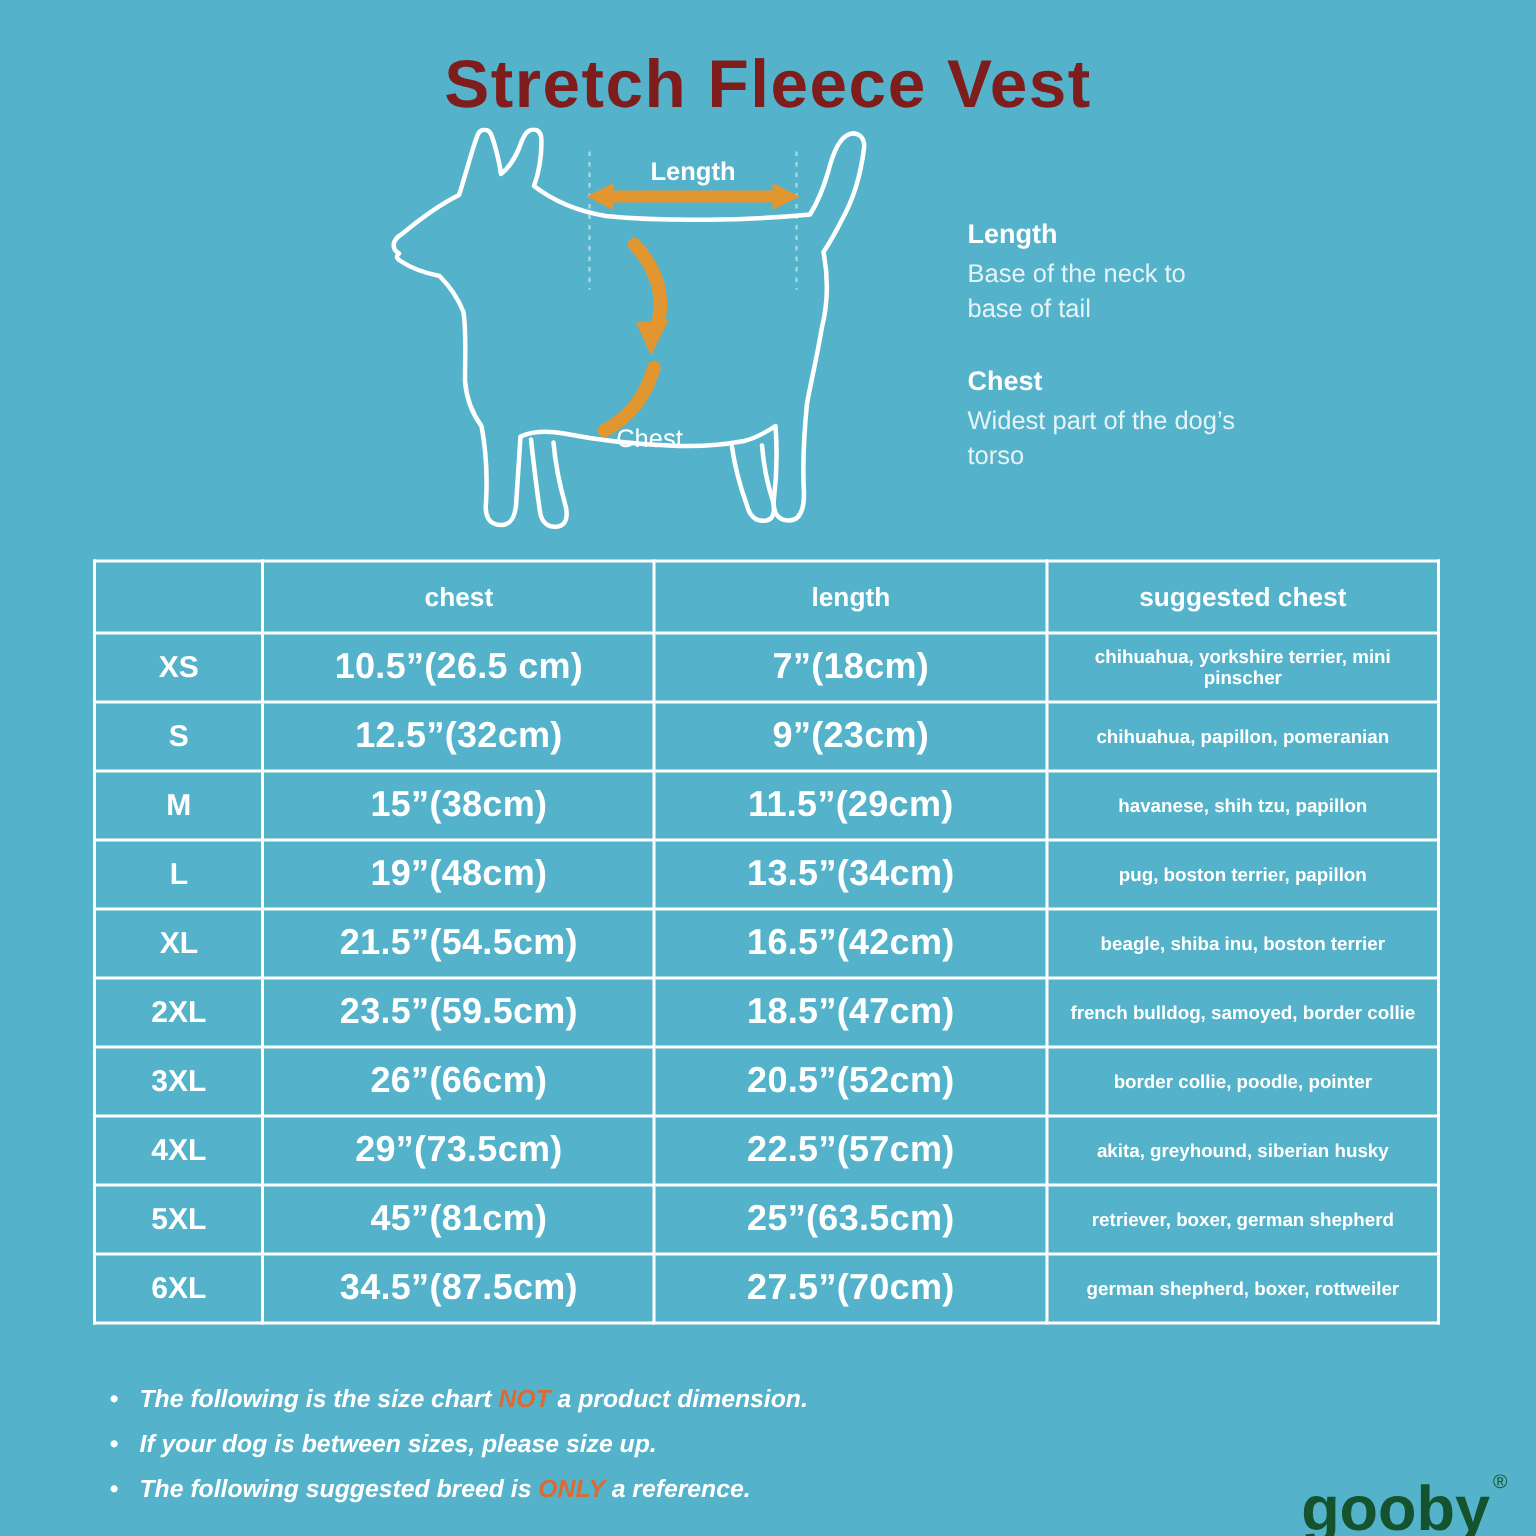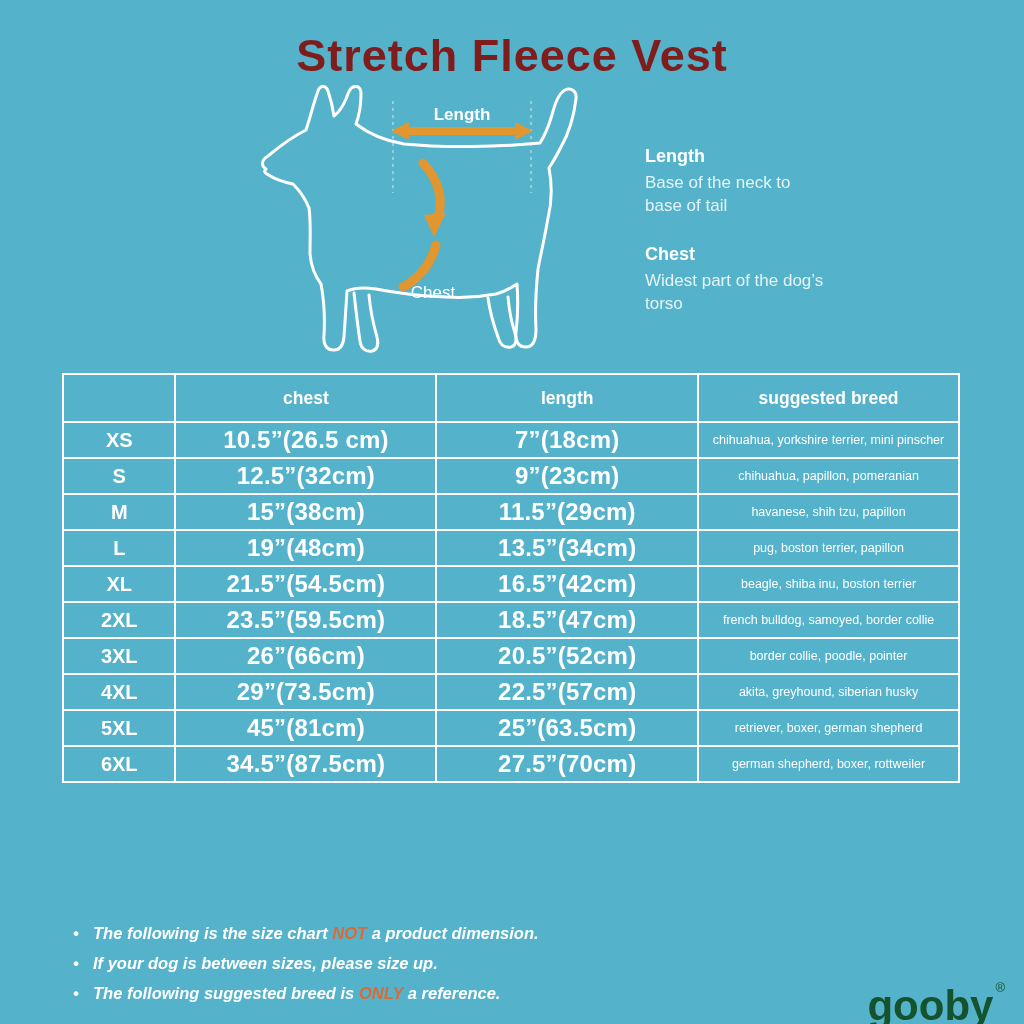--- a/index.html
+++ b/index.html
@@ -35,29 +35,29 @@
   
   .size-table{
     position:absolute;left:62px;top:373px;
     width:898px;border-collapse:collapse;table-layout:fixed;
   }
   .size-table th,.size-table td{
     border:2px solid #fff;text-align:center;vertical-align:middle;
     color:#fff;padding:0 4px;overflow:hidden;
   }
   .size-table thead tr{height:48px;}
-  .size-table tbody tr{height:36px;}
+  .size-table tbody tr{height:46px;}
   .col-size{width:12%;}
   .col-chest{width:29.3%;}
   .col-length{width:29.4%;}
   .col-breed{width:29.3%;}
   .size-table th{font-size:17.5px;font-weight:bold;}
   td.cell-size{font-size:20px;font-weight:bold;}
   td.cell-measure{font-size:24px;font-weight:bold;letter-spacing:0.2px;}
-  td.cell-breed{font-size:12.5px;font-weight:normal;line-height:1.15;border-radius:18px;}
+  td.cell-breed{font-size:12.5px;font-weight:bold;line-height:1.15;border-radius:18px;}
   
   .notes{
     position:absolute;left:73px;top:918px;width:600px;
     list-style:none;margin:0;padding:0;font-style:italic;
   }
   .notes li{
     font-size:16.5px;font-weight:bold;line-height:30px;color:#fff;
   }
   .notes .bullet{display:inline-block;width:20px;}
   .notes .hl{color:#DB6B35;}
@@ -151,21 +151,21 @@
     <div class="legend-desc">Widest part of the dog’s torso</div>
   </div>
 </div>
 
 <table class="size-table">
   <thead>
     <tr>
       <th class="col-size"></th>
       <th class="col-chest">chest</th>
       <th class="col-length">length</th>
-      <th class="col-breed">suggested breed</th>
+      <th class="col-breed">suggested chest</th>
     </tr>
   </thead>
   <tbody id="size-rows">
       <tr>
         <td class="cell-size">XS</td>
         <td class="cell-measure">10.5”(26.5 cm)</td>
         <td class="cell-measure">7”(18cm)</td>
         <td class="cell-breed">chihuahua, yorkshire terrier, mini pinscher</td>
       </tr>
       <tr>

